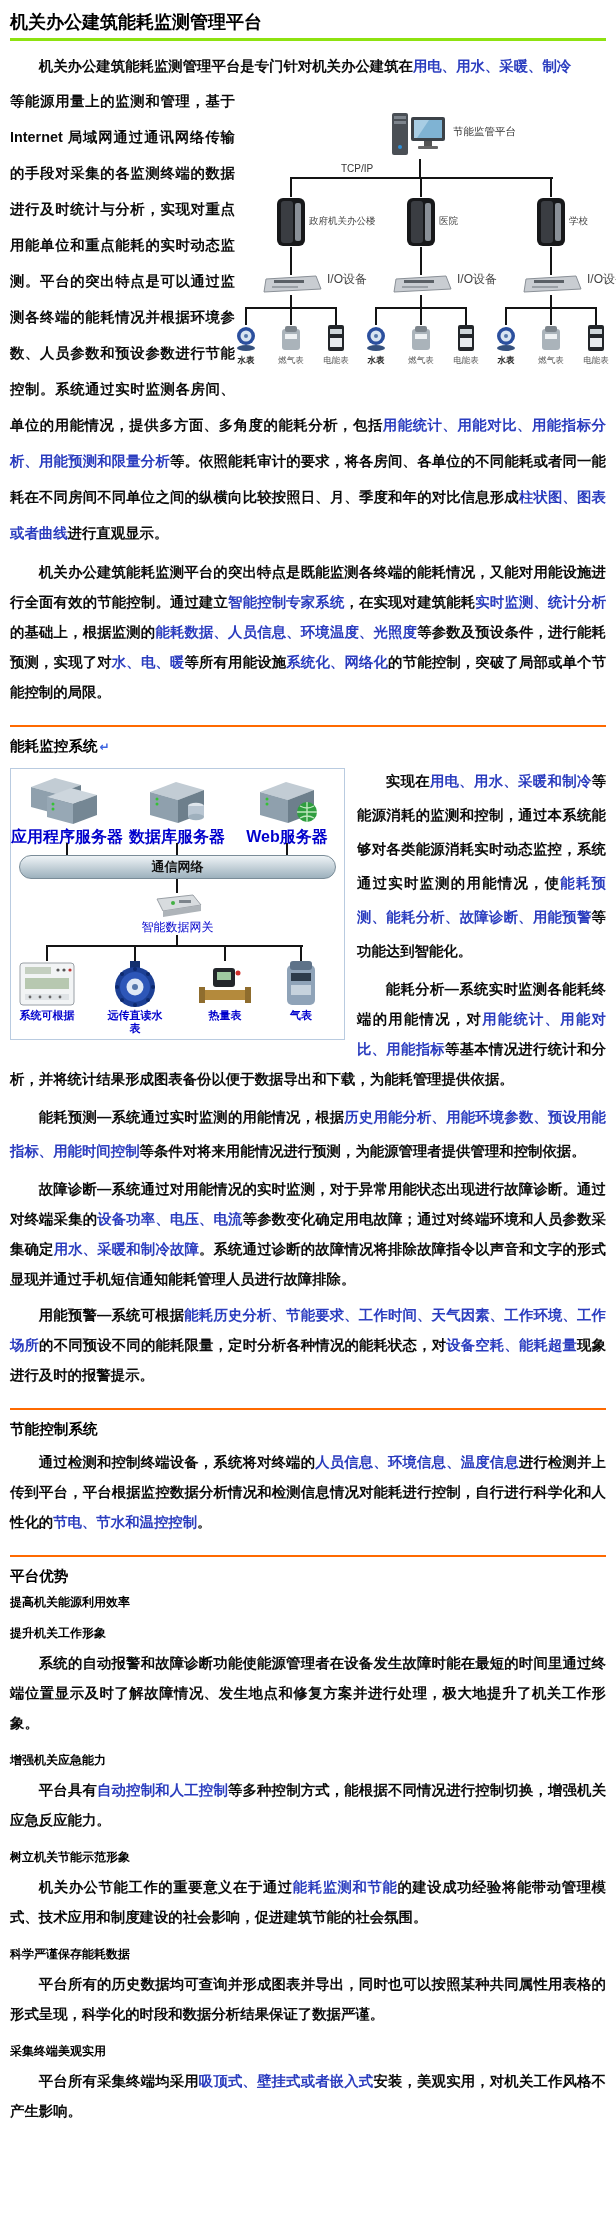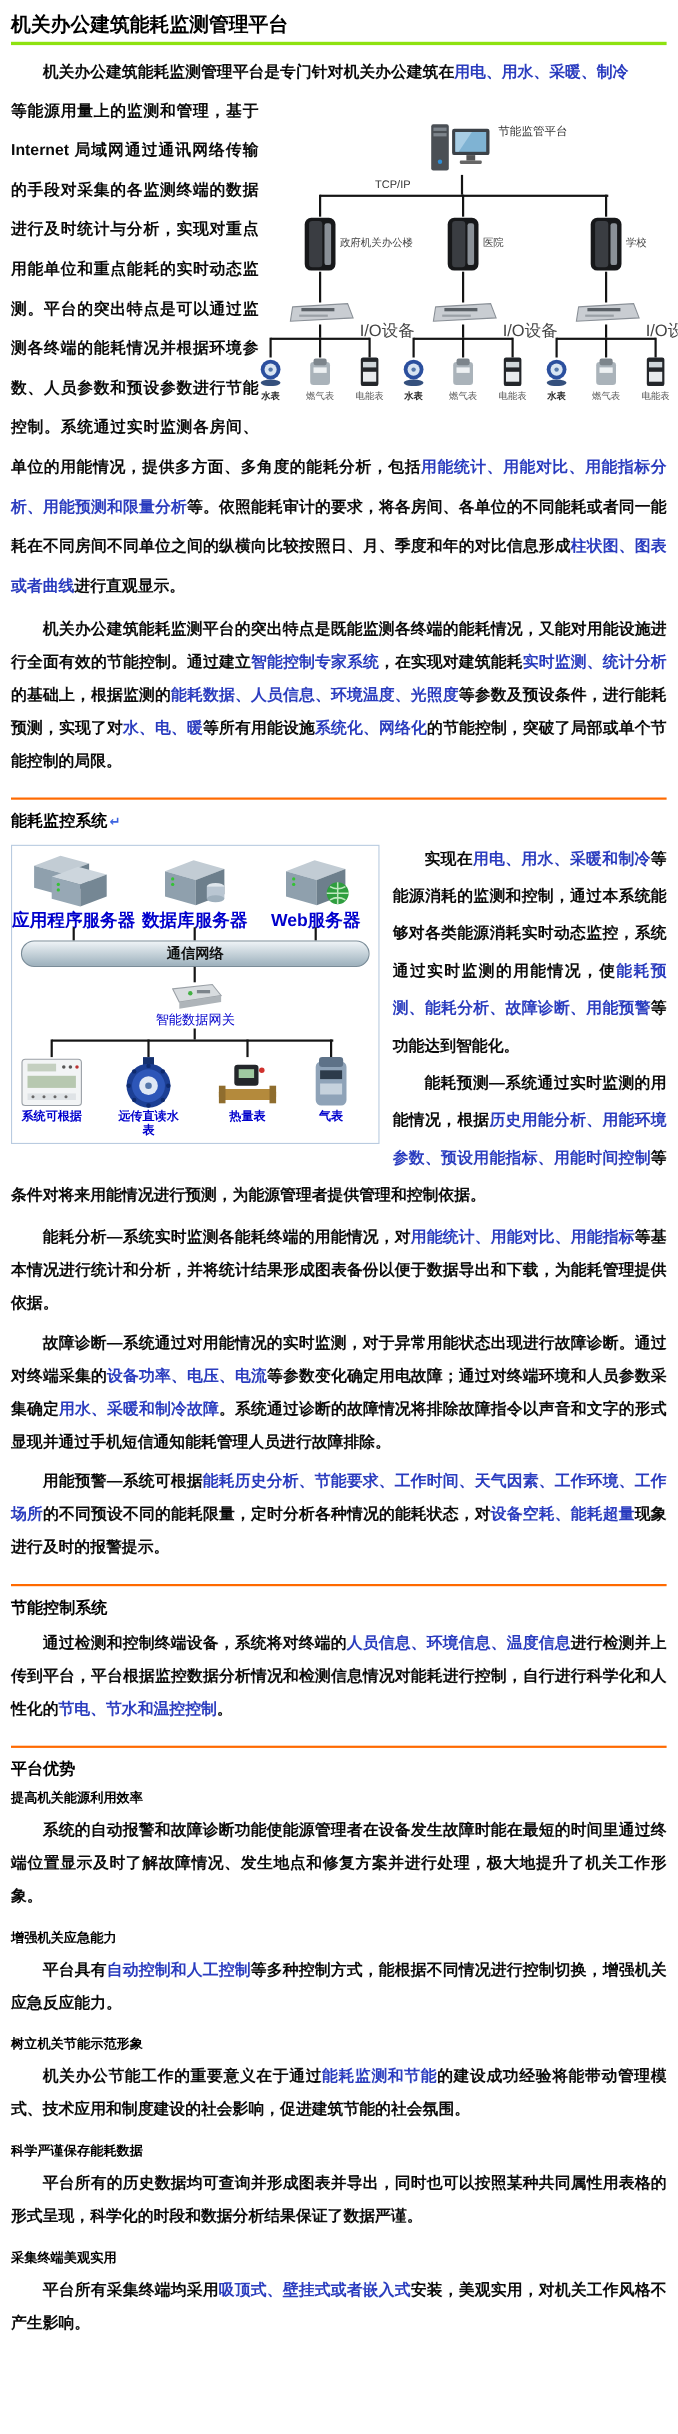--- a/index.html
+++ b/index.html
@@ -44,21 +44,21 @@
     margin:2px 0 0 6px;background:#fff;
   }
   .d1-wrap-para{line-height:36px;}
   .line{position:absolute;background:#141414;}
   .vline{width:2px;}
   .hline{height:2px;}
   .d1-top-label{position:absolute;font-size:10.5px;color:#333;white-space:nowrap;}
   .d1-proto{position:absolute;font-size:10px;color:#333;}
   .d1-branch{position:absolute;top:112px;width:120px;height:176px;}
   .d1-branch .b-label{position:absolute;left:78px;top:18px;font-size:9.5px;color:#444;white-space:nowrap;}
-  .d1-branch .io-label{position:absolute;left:96px;top:94px;font-size:15px;color:#444;white-space:nowrap;}
+  .d1-branch .io-label{position:absolute;left:96px;top:74px;font-size:12px;color:#444;white-space:nowrap;}
   .d1-branch .m-label{position:absolute;top:158px;font-size:8.5px;color:#555;text-align:center;white-space:nowrap;}
   .d1-branch .m-label.first{color:#222;font-weight:700;}
   .icon-abs{position:absolute;}
 
   
   .diagram2{
     float:left;width:335px;height:272px;position:relative;
     margin:4px 12px 0 0;border:1px solid #B9CBE0;background:#fff;
   }
   .beside{line-height:34px;margin:0;}
@@ -92,21 +92,21 @@
         <rect x="3" y="5" width="12" height="3" fill="#7d848c"></rect>
         <rect x="3" y="10" width="12" height="3" fill="#7d848c"></rect>
         <circle cx="9" cy="36" r="2" fill="#2e8fd8"></circle>
         <rect x="20" y="6" width="34" height="24" rx="2" fill="#3c4248"></rect>
         <rect x="23" y="9" width="28" height="18" fill="#7fb3d3"></rect>
         <path d="M23 9 L38 9 L26 27 L23 27 Z" fill="#a8cde4"></path>
         <rect x="33" y="30" width="8" height="5" fill="#555"></rect>
         <rect x="27" y="35" width="20" height="3" rx="1" fill="#666"></rect>
       </svg>
     </span>
-    <span class="d1-top-label" style="left:212px;top:28px;">节能监管平台</span>
+    <span class="d1-top-label" style="left:212px;top:40px;">节能监管平台</span>
     <span class="d1-proto" style="left:100px;top:78px;">TCP/IP</span>
 
     <div class="line vline" style="left:178px;top:74px;height:18px;"></div>
     <div class="line hline" style="left:50px;top:92px;width:262px;"></div>
     <div class="line vline" style="left:49px;top:92px;height:20px;"></div>
     <div class="line vline" style="left:179px;top:92px;height:20px;"></div>
     <div class="line vline" style="left:309px;top:92px;height:20px;"></div>
 
     <div class="d1-branch" style="left:-10px;">
       <span class="icon-abs" style="left:44px;top:0;">
@@ -391,34 +391,35 @@
         </svg>
     </span>
 
     <span class="d2-dev-label" style="left:6px;width:60px;">系统可根据</span>
     <span class="d2-dev-label" style="left:94px;width:60px;">远传直读水表</span>
     <span class="d2-dev-label" style="left:186px;width:56px;">热量表</span>
     <span class="d2-dev-label" style="left:272px;width:36px;">气表</span>
   </div>
 
   <p class="para indent beside"><span>实现在</span><span class="c-blue">用电、用水、采暖和制冷</span><span>等能源消耗的监测和控制，通过本系统能够对各类能源消耗实时动态监控，系统通过实时监测的用能情况，使</span><span class="c-blue">能耗预测、能耗分析、故障诊断、用能预警</span><span>等功能达到智能化。</span></p>
+  <p class="para indent"><span>能耗分析—系统实时监测各能耗终端的用能情况，对</span><span class="c-blue">用能统计、用能对比、用能指标</span><span>等基本情况进行统计和分析，并将统计结果形成图表备份以便于数据导出和下载，为能耗管理提供依据。</span></p>
   <p class="para indent beside"><span>能耗预测—系统通过实时监测的用能情况，根据</span><span class="c-blue">历史用能分析、用能环境参数、预设用能指标、用能时间控制</span><span>等条件对将来用能情况进行预测，为能源管理者提供管理和控制依据。</span></p>
-  <p class="para indent"><span>能耗分析—系统实时监测各能耗终端的用能情况，对</span><span class="c-blue">用能统计、用能对比、用能指标</span><span>等基本情况进行统计和分析，并将统计结果形成图表备份以便于数据导出和下载，为能耗管理提供依据。</span></p>
   <p class="para indent"><span>故障诊断—系统通过对用能情况的实时监测，对于异常用能状态出现进行故障诊断。通过对终端采集的</span><span class="c-blue">设备功率、电压、电流</span><span>等参数变化确定用电故障；通过对终端环境和人员参数采集确定</span><span class="c-blue">用水、采暖和制冷故障</span><span>。系统通过诊断的故障情况将排除故障指令以声音和文字的形式显现并通过手机短信通知能耗管理人员进行故障排除。</span></p>
   <p class="para indent" style="margin-bottom:14px;"><span>用能预警—系统可根据</span><span class="c-blue">能耗历史分析、节能要求、工作时间、天气因素、工作环境、工作场所</span><span>的不同预设不同的能耗限量，定时分析各种情况的能耗状态，对</span><span class="c-blue">设备空耗、能耗超量</span><span>现象进行及时的报警提示。</span></p>
 
   <div class="hr-orange"></div>
   <div class="sec-heading">节能控制系统</div>
   <p class="para indent"><span>通过检测和控制终端设备，系统将对终端的</span><span class="c-blue">人员信息、环境信息、温度信息</span><span>进行检测并上传到平台，平台根据监控数据分析情况和检测信息情况对能耗进行控制，自行进行科学化和人性化的</span><span class="c-blue">节电、节水和温控控制</span><span>。</span></p>
 
   <div class="hr-orange"></div>
   <div class="sec-heading">平台优势</div>
 
   <div class="sub-heading" style="margin-top:4px;">提高机关能源利用效率</div>
 
+  <div class="sub-heading">提升机关工作形象</div>
   <p class="para indent"><span>系统的自动报警和故障诊断功能使能源管理者在设备发生故障时能在最短的时间里通过终端位置显示及时了解故障情况、发生地点和修复方案并进行处理，极大地提升了机关工作形象。</span></p>
 
   <div class="sub-heading">增强机关应急能力</div>
   <p class="para indent"><span>平台具有</span><span class="c-blue">自动控制和人工控制</span><span>等多种控制方式，能根据不同情况进行控制切换，增强机关应急反应能力。</span></p>
 
   <div class="sub-heading">树立机关节能示范形象</div>
   <p class="para indent"><span>机关办公节能工作的重要意义在于通过</span><span class="c-blue">能耗监测和节能</span><span>的建设成功经验将能带动管理模式、技术应用和制度建设的社会影响，促进建筑节能的社会氛围。</span></p>
 
   <div class="sub-heading">科学严谨保存能耗数据</div>
   <p class="para indent"><span>平台所有的历史数据均可查询并形成图表并导出，同时也可以按照某种共同属性用表格的形式呈现，科学化的时段和数据分析结果保证了数据严谨。</span></p>

